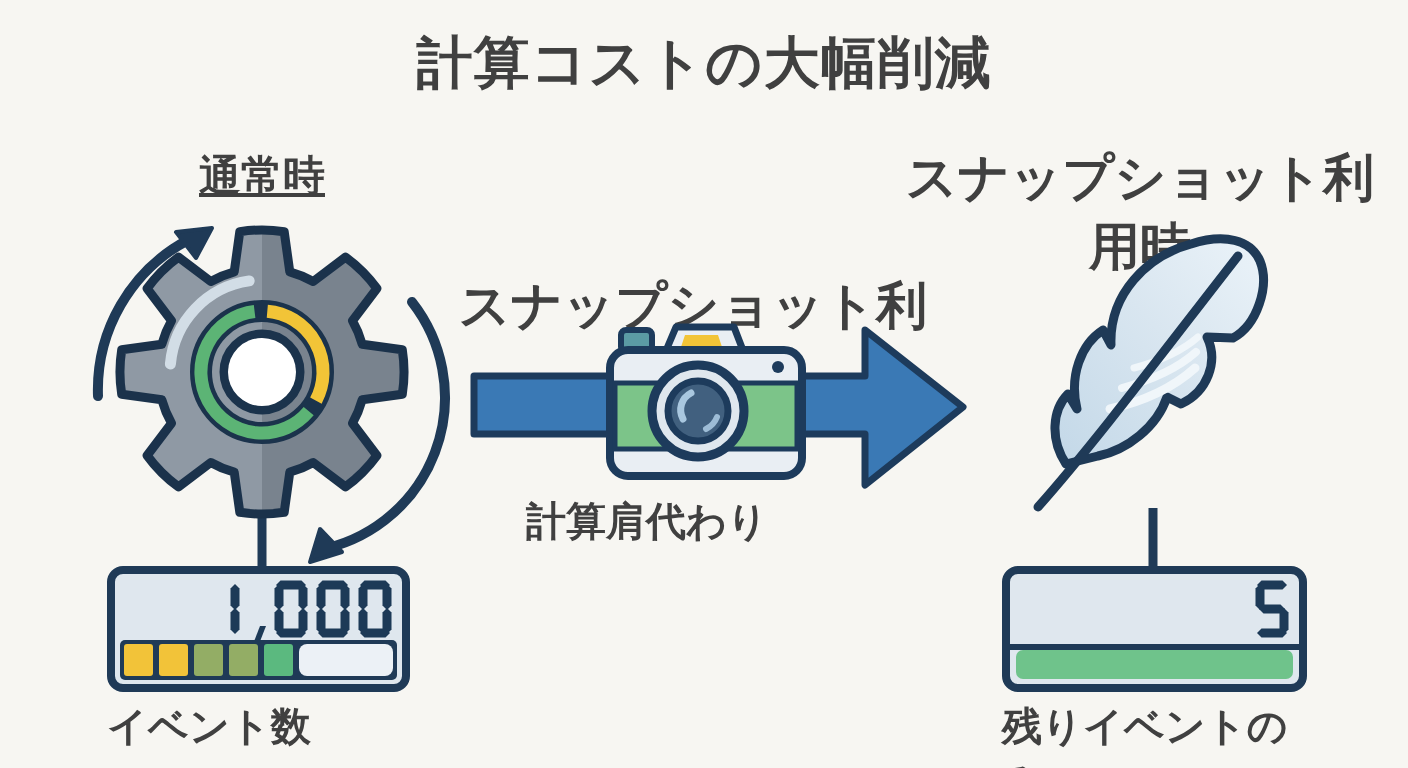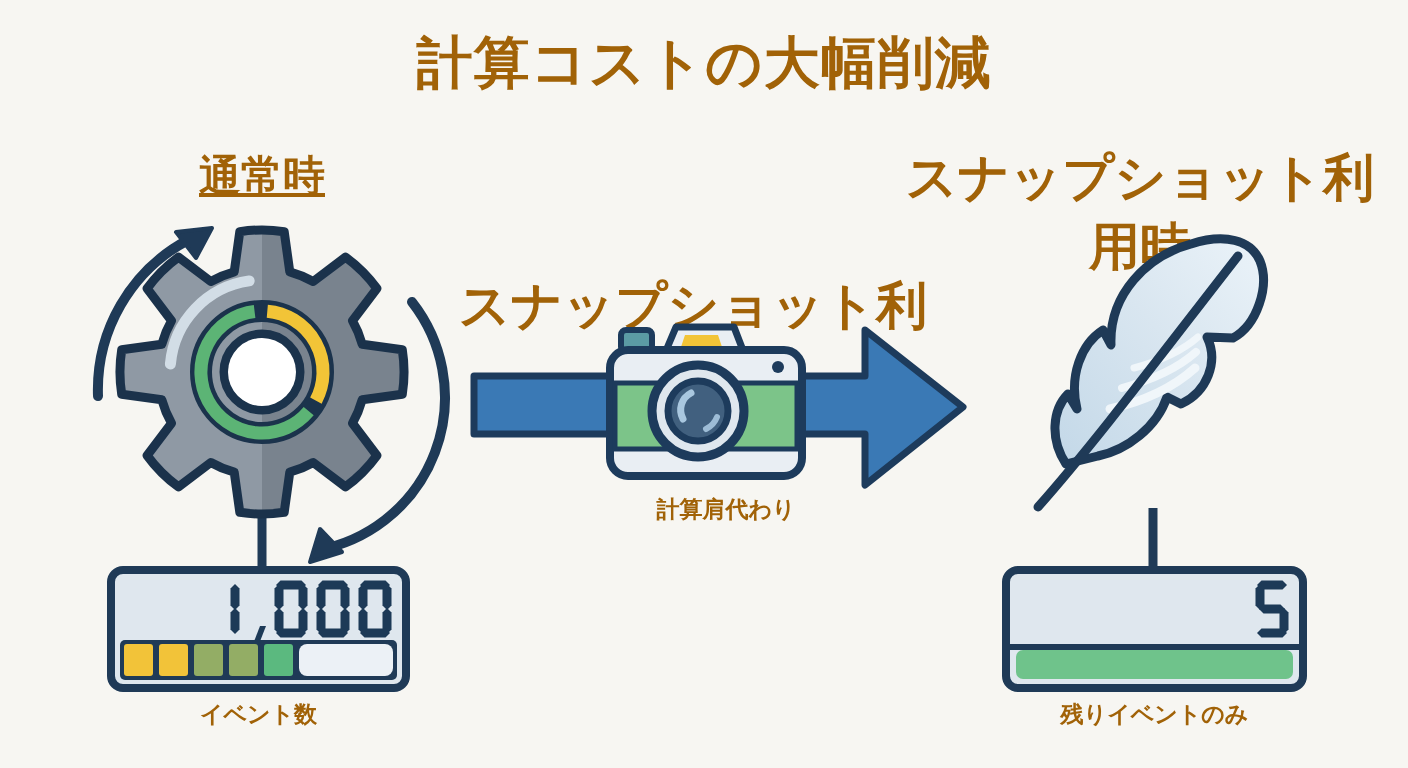--- a/index.html
+++ b/index.html
@@ -2,41 +2,41 @@
 <html><head>
 <meta charset="utf-8">
 <style>
   html,body{margin:0;padding:0;}
   #canvas{
     position:relative;
     width:1408px;height:768px;
     background:#F7F6F2;
     overflow:hidden;
     font-family:"DejaVu Sans","Liberation Sans",sans-serif;
-    color:#a16207;
+    color:#404040;
   }
   .abs{position:absolute;}
   #title{
     left:0;right:0;top:26px;
     text-align:center;
     font-size:56px;font-weight:bold;
     letter-spacing:1px;
   }
   .sec-label{
     position:absolute;
     text-align:center;
     font-size:51px;font-weight:bold;
   }
   #label-normal{left:62px;width:400px;top:148px;font-size:42px;text-decoration:underline;}
   #label-transfer{left:443px;width:500px;top:241px;margin-top:31px;}
   #label-snapshot{left:890px;width:500px;top:144px;}
   .caption{
     position:absolute;
-    text-align:center;
-    font-size:23px;font-weight:bold;
+    text-align:left;
+    font-size:40px;font-weight:bold;
   }
   #caption-transfer{left:526px;width:400px;top:494px;}
   #caption-left{left:107px;width:303px;top:699px;}
   #caption-right{left:1002px;width:305px;top:699px;}
 
   .counter{
     position:absolute;
     background:#DFE7EE;
     border:8px solid #1F3A57;
     border-radius:16px;

